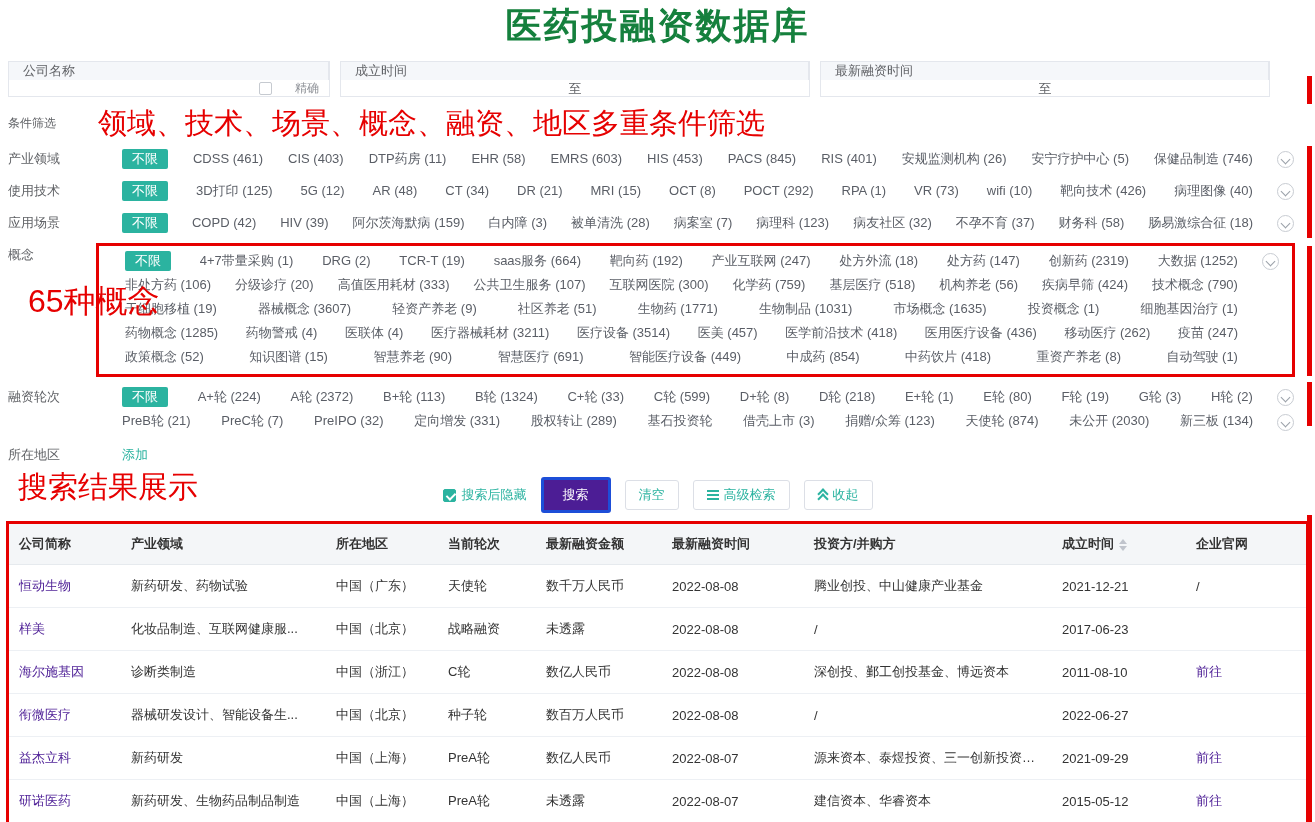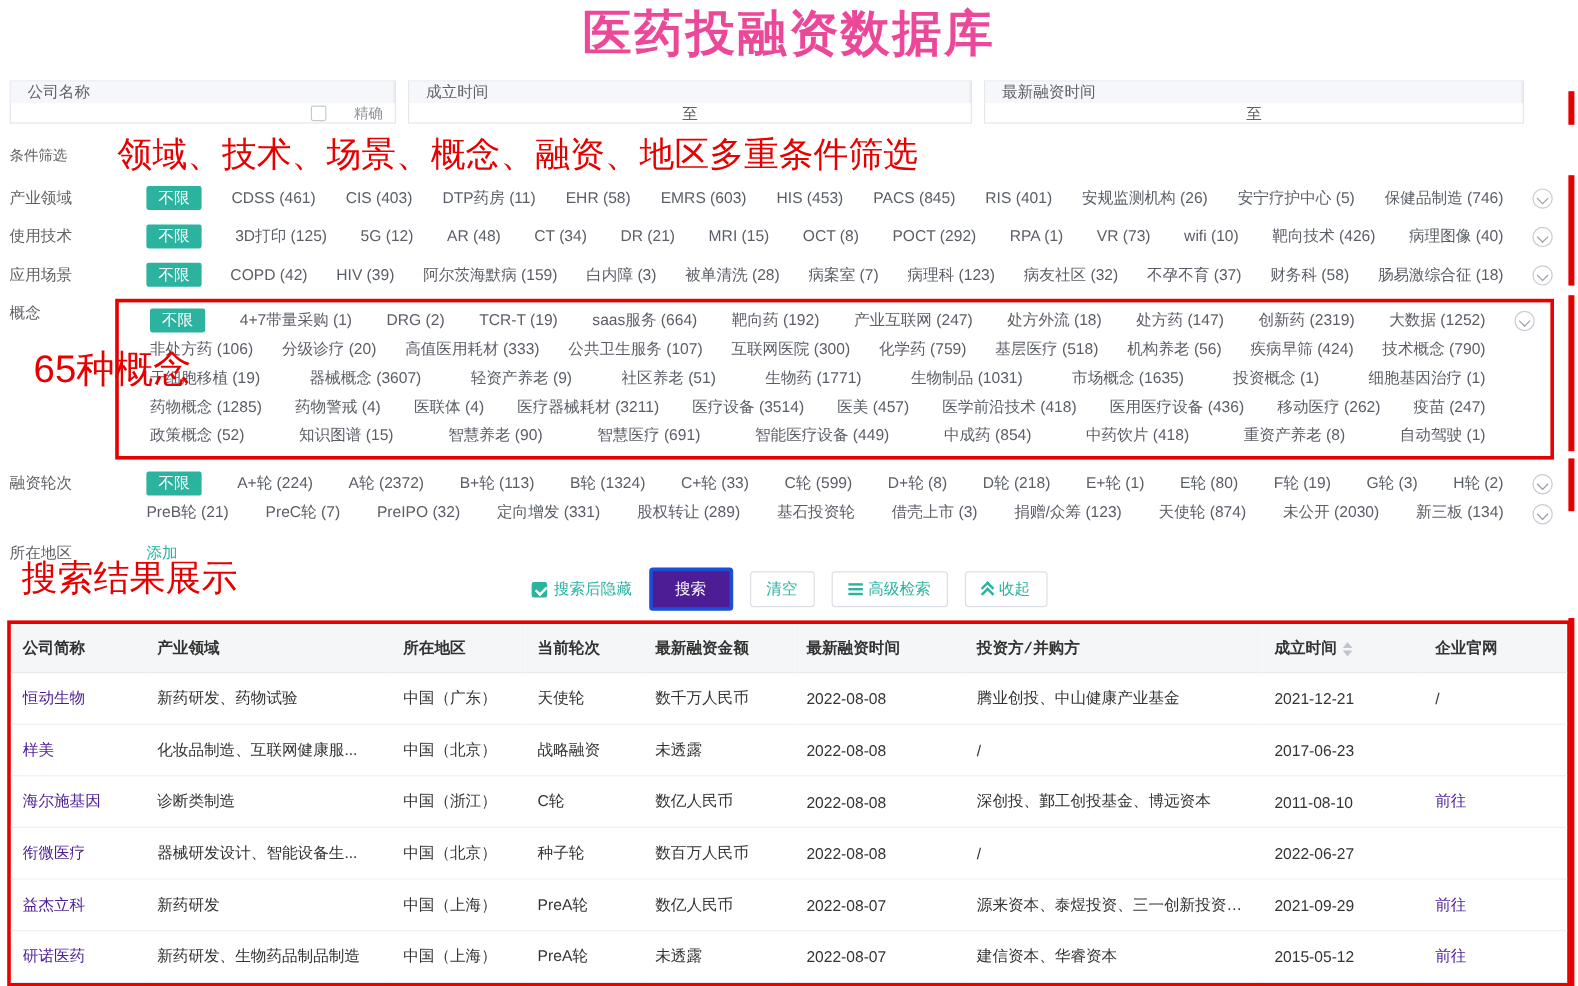--- a/index.html
+++ b/index.html
@@ -1,20 +1,20 @@
 <!DOCTYPE html>
 <html><head>
 <meta charset="utf-8">
 <style>
   * { margin:0; padding:0; box-sizing:border-box; }
   html,body { background:#fff; }
   body { font-family:"Liberation Sans", sans-serif; }
   .page { position:relative; width:1315px; height:822px; overflow:hidden; background:#fff; color:#333; font-size:13px; }
 
-  .title { text-align:center; font-size:41px; font-weight:bold; color:#ec4899; padding-top:4px; letter-spacing:2px; line-height:1.2; }
+  .title { text-align:center; font-size:36px; font-weight:bold; color:#15803d; padding-top:4px; letter-spacing:2px; line-height:1.2; }
 
   
   .form-row { display:flex; gap:10px; margin:14px 8px 0 8px; height:36px; }
   .fgroup { display:flex; border:1px solid #e4e7ed; background:#fff;flex-direction:column; }
   .g1 { width:322px; } .g2 { width:470px; } .g3 { width:450px; }
   .fgroup-label { background:#f5f7fa; color:#606266; display:flex; align-items:center; padding:0 14px; border-right:1px solid #e4e7ed; white-space:nowrap; }
   .fgroup-input { flex:1; position:relative; display:flex; align-items:center; padding:0 8px; min-width:0; }
   .text-input { flex:1; min-width:0; border:none; outline:none; background:transparent; font:inherit; color:#333; }
   .range .to { color:#606266; padding:0 10px; }
   .exact { position:absolute; right:10px; display:flex; align-items:center; gap:23px; color:#909399; font-size:12px; cursor:pointer; }
@@ -39,35 +39,35 @@
   .unlimited { background:#2bb3a0; color:#fff; border:none; border-radius:2px; padding:3px 10px; font:inherit; line-height:14px; cursor:pointer; flex:none; }
   .chev-col { width:44px; flex:none; display:flex; flex-direction:column; align-items:center; gap:8px; padding-top:4px; }
   .chev { width:17px; height:17px; border-radius:50%; border:1px solid #c8ccd2; position:relative; cursor:pointer; background:#fff; }
   .chev::after { content:""; position:absolute; left:4.5px; top:3.5px; width:6px; height:6px; border-right:1.5px solid #9aa0a8; border-bottom:1.5px solid #9aa0a8; transform:rotate(45deg); }
   .concept-note { position:absolute; left:20px; top:46px; color:#e60000; font-size:32px; line-height:1; z-index:5; pointer-events:none; }
 
   .region-row { margin:2px 8px 0 8px; padding:4px 0; }
   .add-link { color:#2bb3a0; cursor:pointer; padding-left:26px; padding-top:3px; }
 
   
-  .actions-row { position:relative; height:34px; }
+  .actions-row { position:relative; margin-top:10px; height:34px; }
   .results-note { position:absolute; left:18px; top:-6px; color:#e60000; font-size:30px; line-height:1; }
   .actions { display:flex; justify-content:center; align-items:center; gap:14px; height:100%; }
   .hide-check { display:flex; align-items:center; gap:6px; color:#2bb3a0; cursor:pointer; }
   .btn-search { background:#4c1d95; color:#fff; border:3px solid #1d4ed8; border-radius:3px; padding:6px 19px; font:inherit; cursor:pointer; }
   .btn-plain { background:#fff; color:#2bb3a0; border:1px solid #dcdfe6; border-radius:3px; padding:5px 13px; font:inherit; cursor:pointer; display:flex; align-items:center; gap:5px; }
   .bars { width:12px; height:2px; background:#2bb3a0; box-shadow:0 -4px 0 #2bb3a0, 0 4px 0 #2bb3a0; display:inline-block; }
   .up2 { width:10px; height:11px; position:relative; display:inline-block; }
   .up2::before, .up2::after { content:""; position:absolute; left:1px; width:6px; height:6px; border-left:2px solid #2bb3a0; border-top:2px solid #2bb3a0; transform:rotate(45deg); }
   .up2::before { top:0; } .up2::after { top:5px; }
 
   
   .results-box { margin:9px 6px 0 6px; border:3px solid #e60000; background:#fff; }
   table { width:100%; border-collapse:collapse; table-layout:fixed; font-size:13px; }
-  thead th { background:#f4f6f8; text-align:left; font-weight:bold; color:#333; padding:11px 10px; border-bottom:1px solid #e6eaee; white-space:nowrap; overflow:hidden;font-family:Liberation Mono, monospace; }
+  thead th { background:#f4f6f8; text-align:left; font-weight:bold; color:#333; padding:11px 10px; border-bottom:1px solid #e6eaee; white-space:nowrap; overflow:hidden; }
   tbody td { padding:12px 10px; border-bottom:1px solid #edf0f4; color:#333; white-space:nowrap; overflow:hidden; text-overflow:ellipsis; }
   .link { color:#4c1d95; cursor:pointer; }
   .sort-icon { display:inline-block; vertical-align:middle; margin-left:5px; }
   .sort-icon i { display:block; width:0; height:0; border-left:4px solid transparent; border-right:4px solid transparent; }
   .sort-up { border-bottom:5px solid #c0c4cc; margin-bottom:2px; }
   .sort-down { border-top:5px solid #c0c4cc; }
 
   
   .edge-stroke { position:absolute; right:3px; width:5px; background:#e60000; z-index:8; }
 </style>

